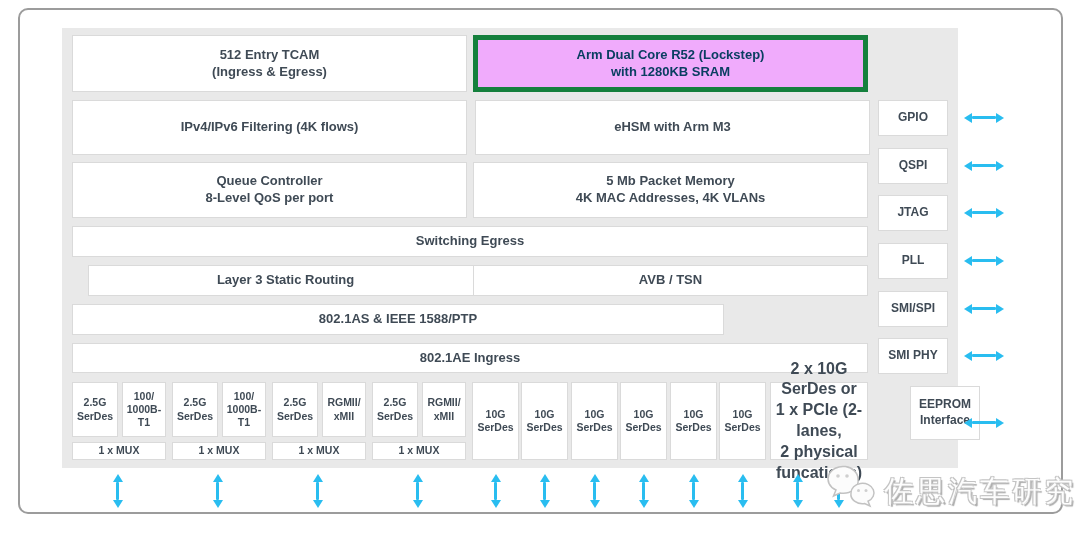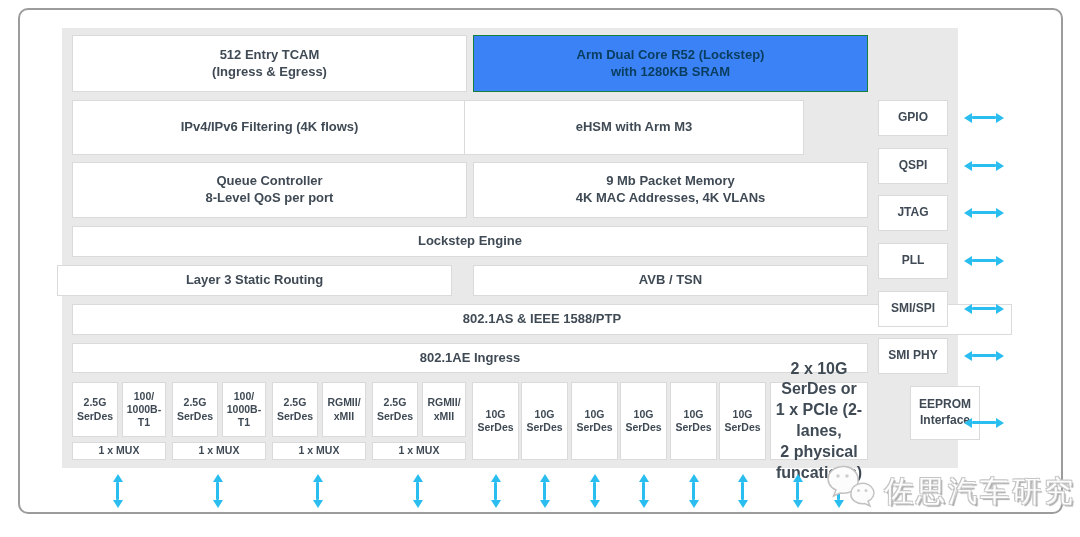--- a/index.html
+++ b/index.html
@@ -13,21 +13,21 @@
     border:2px solid #9c9c9c;border-radius:10px;background:#ffffff;
   }
   .panel{left:62px;top:28px;width:896px;height:440px;background:#e9e9e9;}
   .box{
     background:#ffffff;border:1px solid #dadada;box-sizing:border-box;
     display:flex;align-items:center;justify-content:center;text-align:center;
   }
   .box span{
     color:#3f4a55;font-weight:bold;white-space:pre-line;line-height:1.3;
   }
-  .cyan{background:#3b82f6;border:1px solid #15803d;}
+  .cyan{background:#f0abfc;border:5px solid #15803d;}
   .cyan span{color:#0a3e61;}
   .t13 span{font-size:13px;}
   .t12 span{font-size:12px;}
   .t10 span{font-size:10.5px;line-height:1.25;}
   .t9 span{font-size:16px;line-height:1.3;}
   
   .harrow{position:absolute;width:24px;height:3px;background:#29bdf0;border-radius:1px;}
   .harrow::before{content:"";position:absolute;left:-8px;top:-3.5px;width:0;height:0;
     border-top:5px solid transparent;border-bottom:5px solid transparent;border-right:8px solid #29bdf0;}
   .harrow::after{content:"";position:absolute;right:-8px;top:-3.5px;width:0;height:0;
@@ -56,45 +56,45 @@
 (Ingress &amp; Egress)</span>
   </div>
 <div class="abs box cyan t13" style="left:473px;top:35px;width:395px;height:57px">
     <span>Arm Dual Core R52 (Lockstep)
 with 1280KB SRAM</span>
   </div>
 
 <div class="abs box t13" style="left:72px;top:100px;width:395px;height:55px">
     <span>IPv4/IPv6 Filtering (4K flows)</span>
   </div>
-<div class="abs box t13" style="left:464px;top:100px;width:340px;height:55px">
+<div class="abs box t13" style="left:475px;top:100px;width:395px;height:55px">
     <span>eHSM with Arm M3</span>
   </div>
 
 <div class="abs box t13" style="left:72px;top:162px;width:395px;height:56px">
     <span>Queue Controller
 8-Level QoS per port</span>
   </div>
 <div class="abs box t13" style="left:473px;top:162px;width:395px;height:56px">
-    <span>9 Mb Packet Memory
+    <span>5 Mb Packet Memory
 4K MAC Addresses, 4K VLANs</span>
   </div>
 
 <div class="abs box t13" style="left:72px;top:226px;width:796px;height:31px">
-    <span>Lockstep Engine</span>
-  </div>
-
-<div class="abs box t13" style="left:57px;top:265px;width:395px;height:31px">
+    <span>Switching Egress</span>
+  </div>
+
+<div class="abs box t13" style="left:88px;top:265px;width:395px;height:31px">
     <span>Layer 3 Static Routing</span>
   </div>
 <div class="abs box t13" style="left:473px;top:265px;width:395px;height:31px">
     <span>AVB / TSN</span>
   </div>
 
-<div class="abs box t13" style="left:72px;top:304px;width:940px;height:31px">
+<div class="abs box t13" style="left:72px;top:304px;width:652px;height:31px">
     <span>802.1AS &amp; IEEE 1588/PTP</span>
   </div>
 
 <div class="abs box t13" style="left:72px;top:343px;width:796px;height:30px">
     <span>802.1AE Ingress</span>
   </div>
 
 <div class="abs box t10" style="left:72px;top:382px;width:46px;height:55px">
     <span>2.5G
 SerDes</span>

